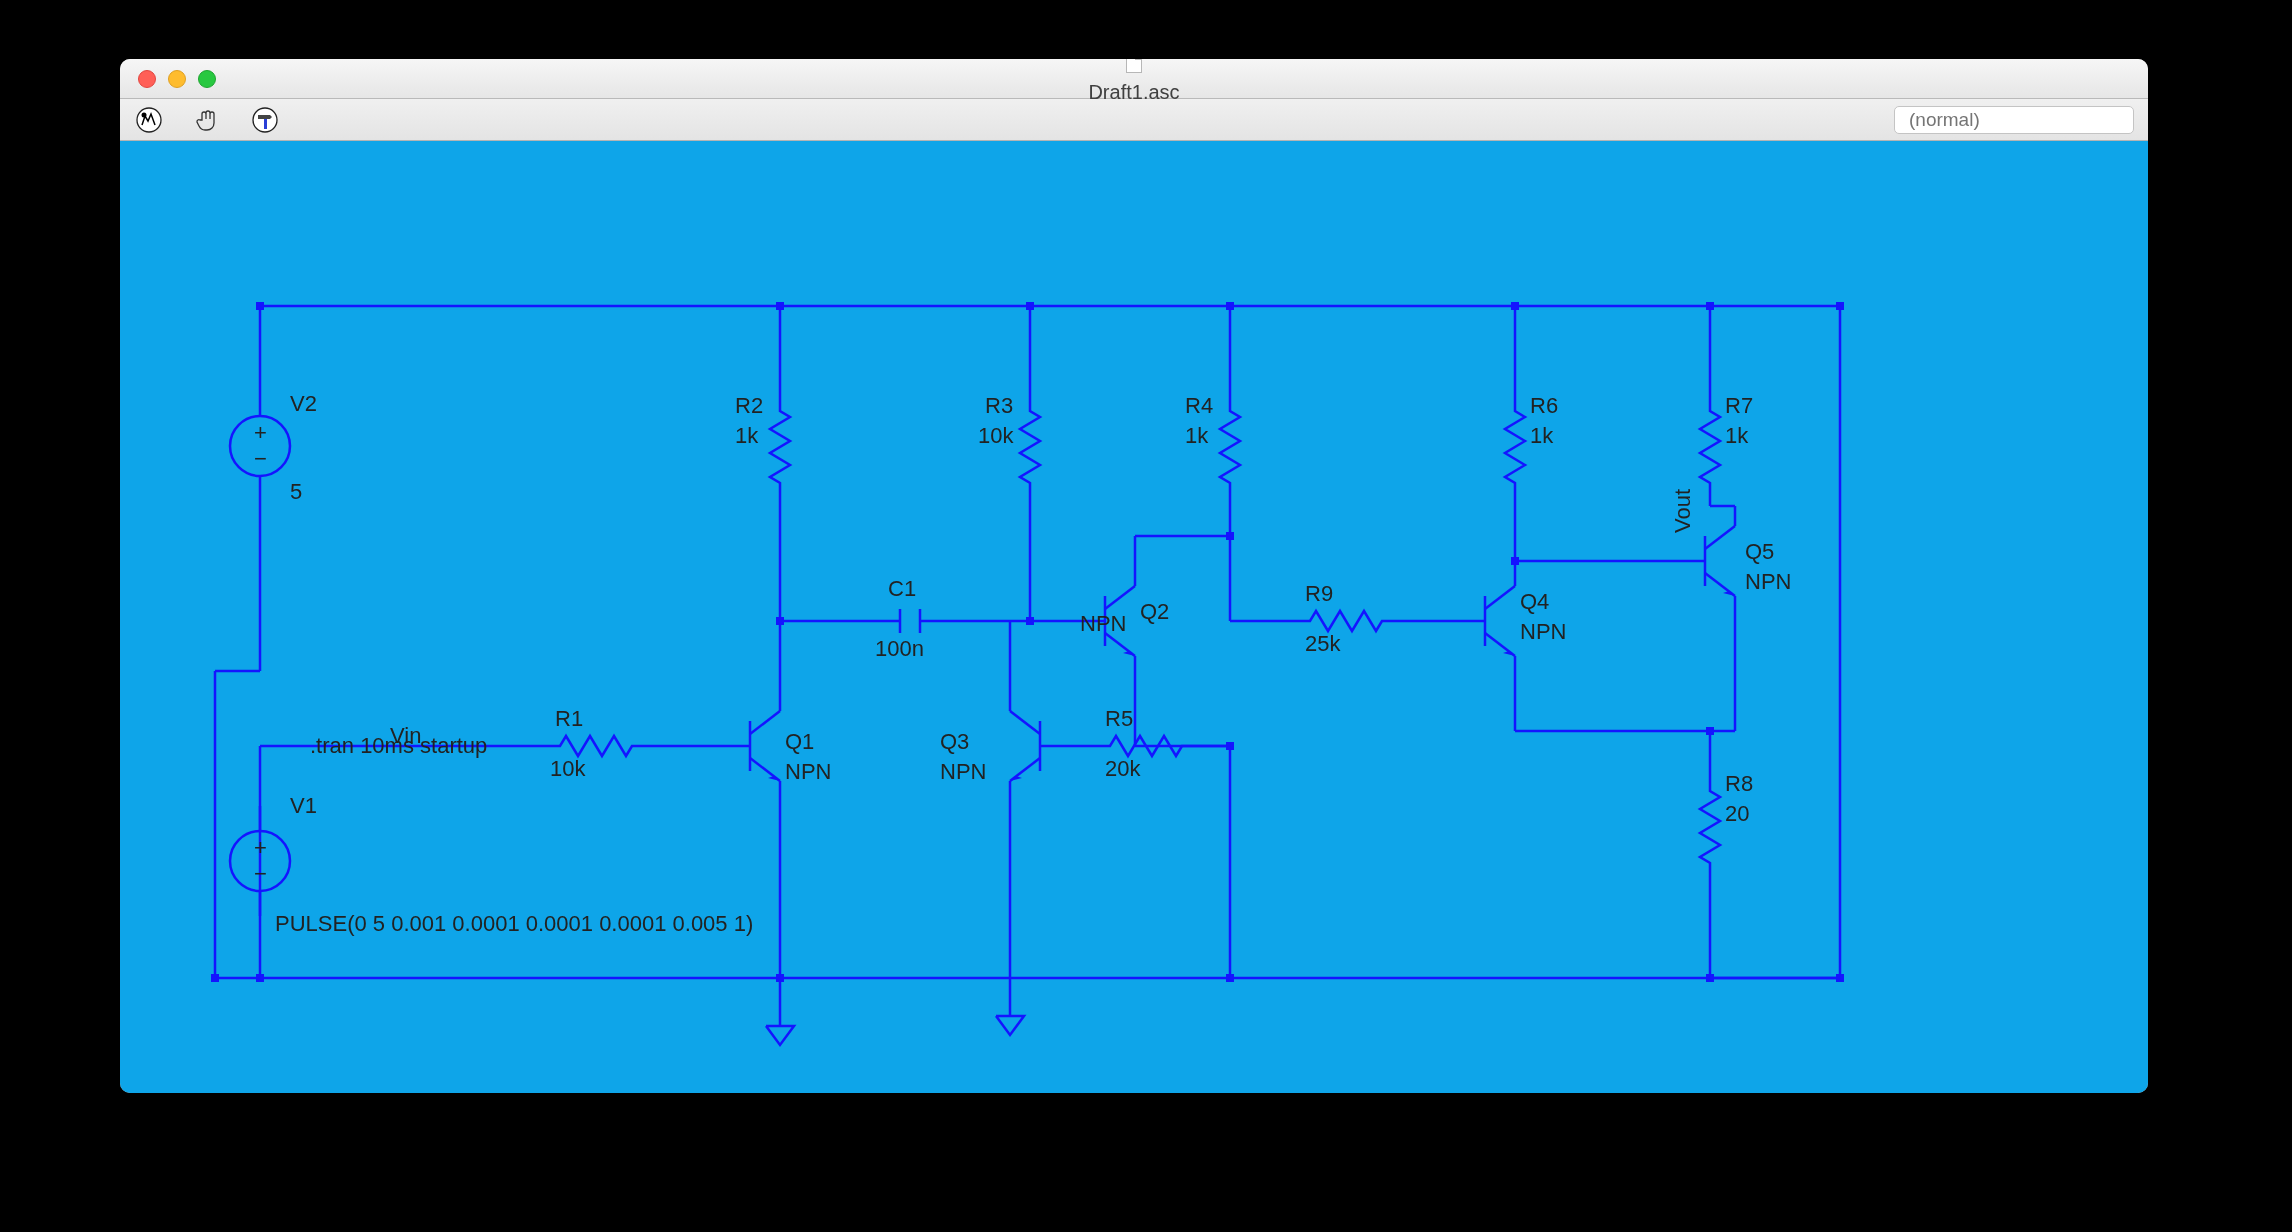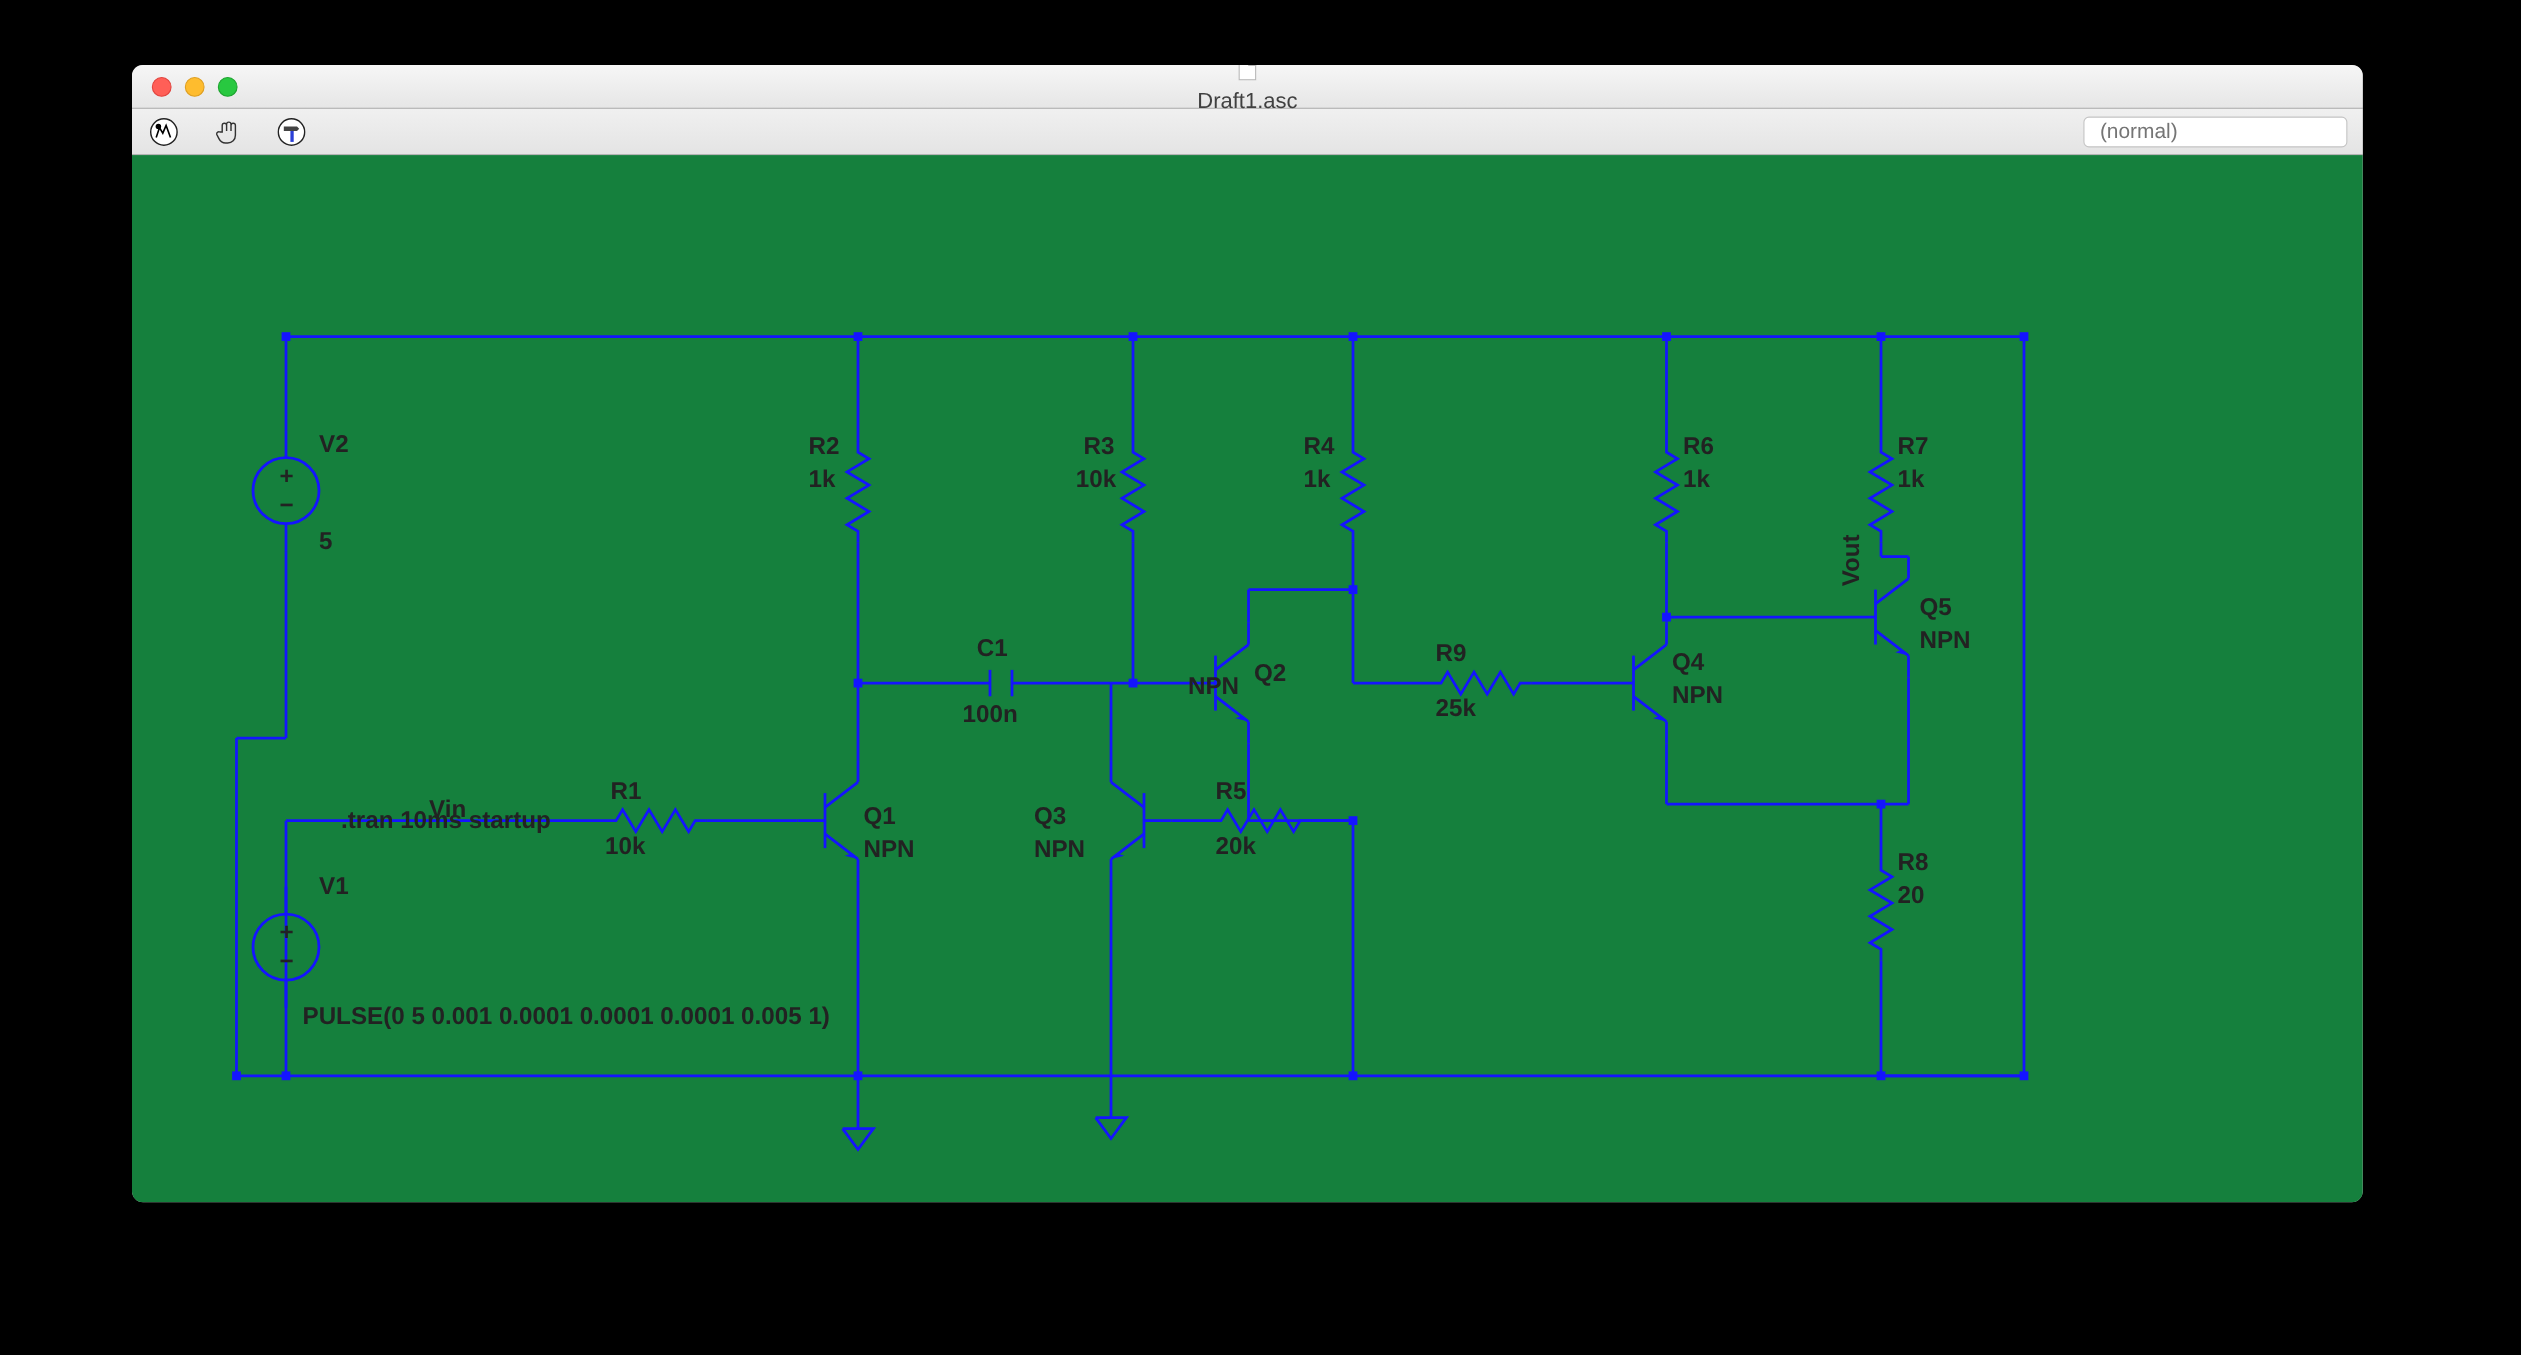--- a/index.html
+++ b/index.html
@@ -56,21 +56,21 @@
     border:1px solid #c4c4c4;
     border-radius:5px;
     display:flex;
     align-items:center;
     padding:0 8px;
     gap:6px;
     color:#aaa;
     font-size:19px;
   }
   .search input { border:none; outline:none; flex:1; font-size:19px; background:transparent; color:#333;}
-  .canvas { position:absolute; top:82px; left:0; right:0; bottom:0; background:#15803d;font-weight:bold;}
+  .canvas { position:absolute; top:82px; left:0; right:0; bottom:0; background:#0ea5e9;}
   .svgwrap { position:absolute; inset:0; }
   text { font-family: "Helvetica Neue", Arial, sans-serif; font-size:22px; fill:#222; user-select:none;}
   .wire { stroke:#1414ff; stroke-width:2.5; fill:none;}
   .node { fill:#1414ff; }
 </style>
 </head>
 <body>
 
 <div class="window">
   <div class="titlebar">

